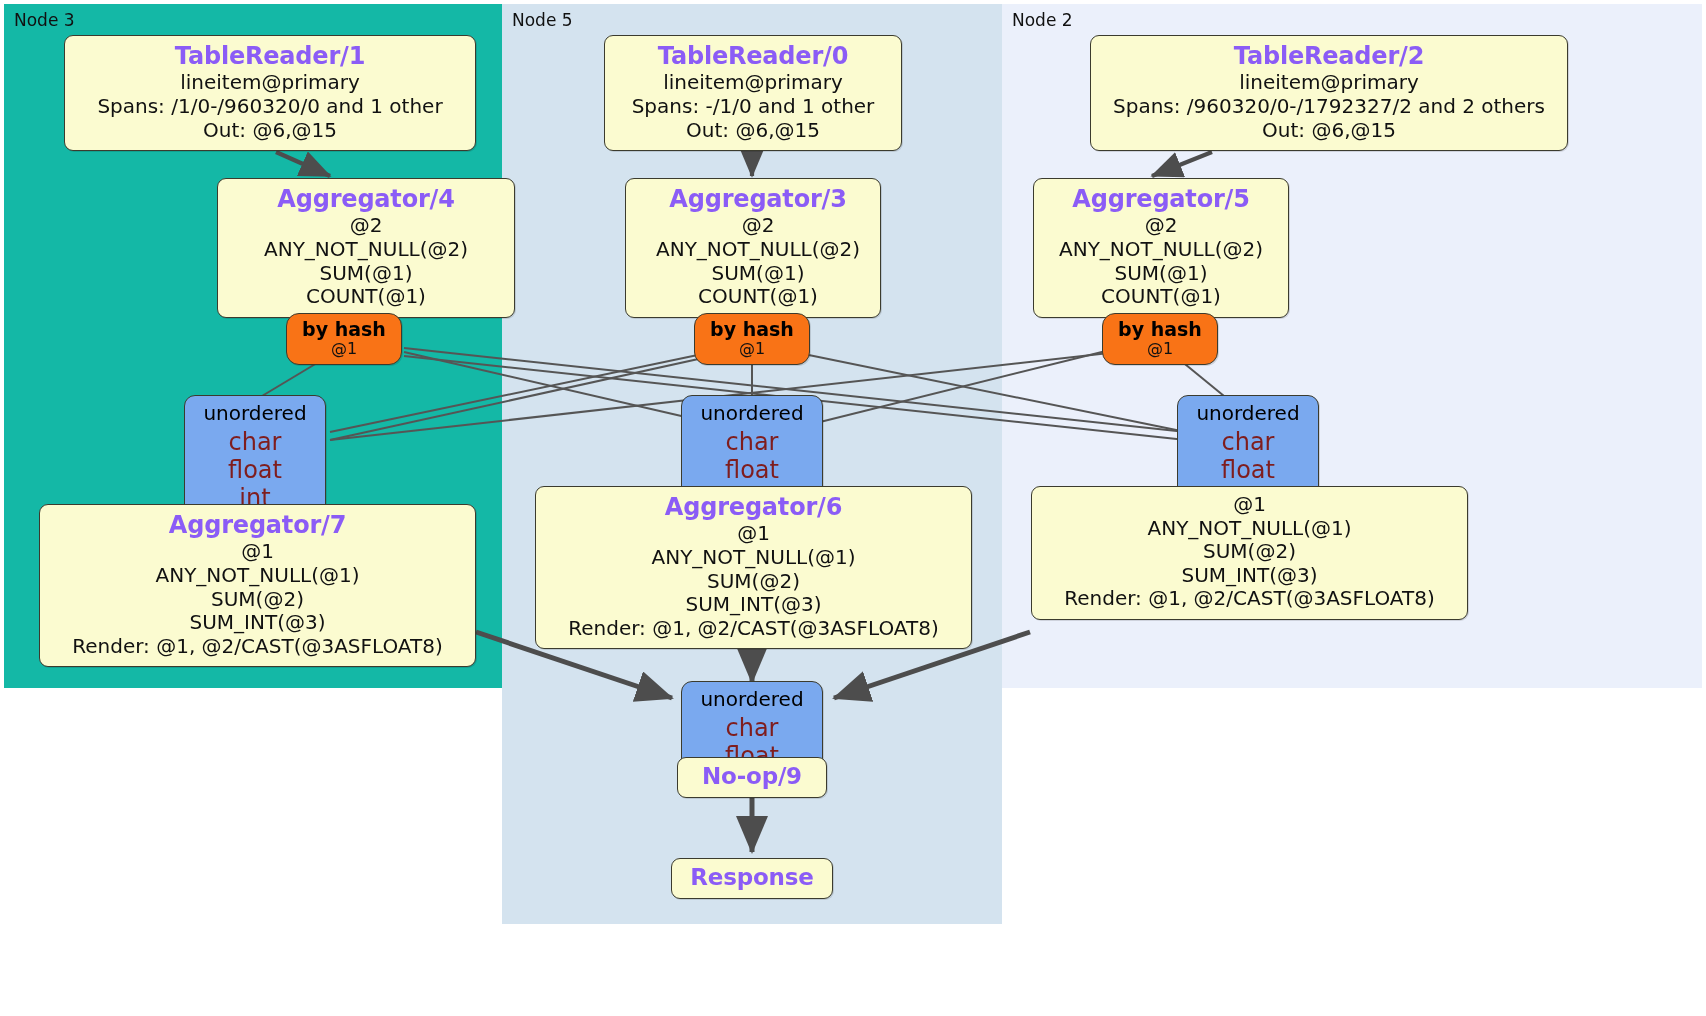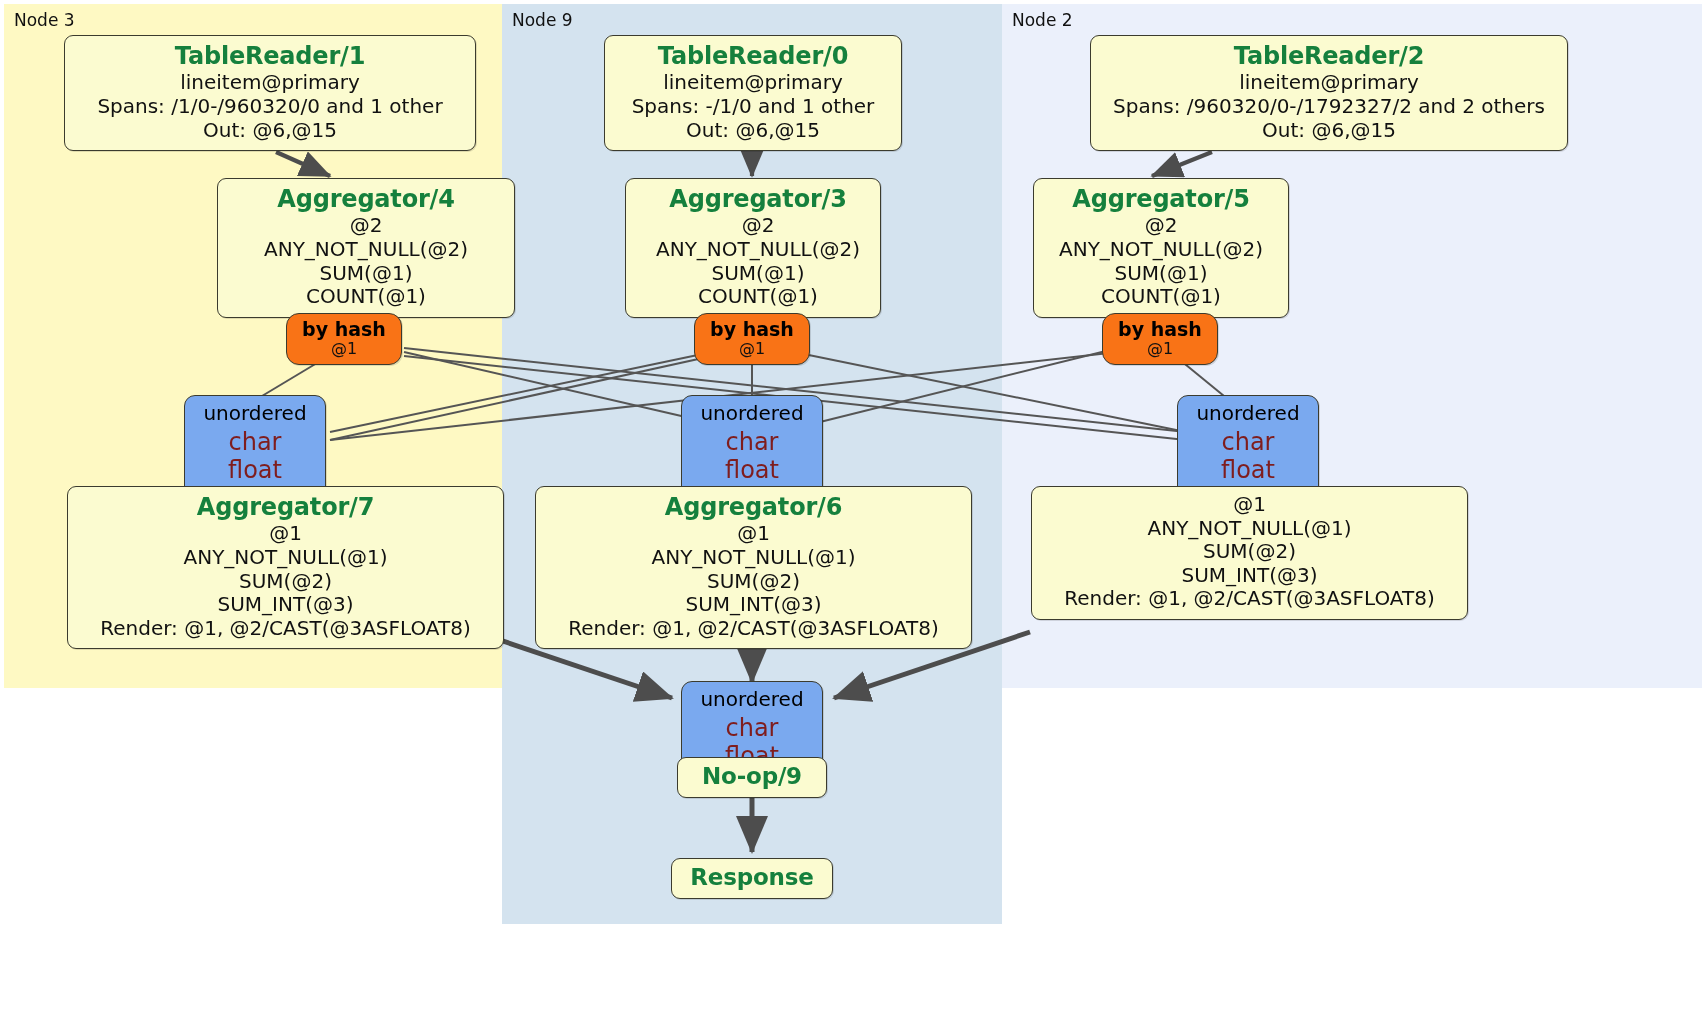--- a/index.html
+++ b/index.html
@@ -52,21 +52,21 @@
   .proc {
     background: #fbfbd0;
     border: 1.6px solid #3b3b2e;
     border-radius: 9px;
     padding: 6px 10px 8px 10px;
     box-shadow: 1px 1px 0 rgba(0,0,0,0.12);
   }
   .proc .title {
     font-weight: bold;
     font-size: 24px;
-    color: #15803d;
+    color: #8b5cf6;
     letter-spacing: -0.2px;
     margin-bottom: 1px;
   }
   .proc .line {
     font-size: 20px;
     color: #111;
   }
   
   .proc.small .title {
     font-size: 23px;
@@ -106,26 +106,26 @@
   .sync .line {
     font-size: 24px;
     color: #7f1d1d;
   }
 </style>
 </head>
 <body>
 
 <div id="canvas">
 
-  <div class="panel" style="left:4px; top:4px; width:498px; height:684px; background:#fef9c3;">
+  <div class="panel" style="left:4px; top:4px; width:498px; height:684px; background:#14b8a6;">
     <span class="panel-label">Node 3</span>
   </div>
 
   <div class="panel" style="left:502px; top:4px; width:500px; height:920px; background:#d4e3ef;">
-    <span class="panel-label">Node 9</span>
+    <span class="panel-label">Node 5</span>
   </div>
 
   <div class="panel" style="left:1002px; top:4px; width:700px; height:684px; background:#ebf0fb;text-align:center;">
     <span class="panel-label">Node 2</span>
   </div>
 
   <svg id="edges" viewBox="0 0 1706 1016" xmlns="http://www.w3.org/2000/svg">
     <defs>
       <marker id="arrow" markerWidth="9" markerHeight="9" refX="7.2" refY="3.2" orient="auto" markerUnits="strokeWidth">
         <path d="M0,0 L7.6,3.2 L0,6.4 z" fill="#4d4d4d"></path>
@@ -183,21 +183,21 @@
     <div class="line">@1</div>
   </div>
 
   <div class="gbox sync" style="left:184px; top:395px; width:142px;">
     <div class="title">unordered</div>
     <div class="line">char</div>
     <div class="line">float</div>
     <div class="line">int</div>
   </div>
 
-  <div class="gbox proc" style="left:39px; top:486px; width:437px;margin-left:28px;">
+  <div class="gbox proc" style="left:39px; top:504px; width:437px;">
     <div class="title">Aggregator/7</div>
     <div class="line">@1</div>
     <div class="line">ANY_NOT_NULL(@1)</div>
     <div class="line">SUM(@2)</div>
     <div class="line">SUM_INT(@3)</div>
     <div class="line">Render: @1, @2/CAST(@3ASFLOAT8)</div>
   </div>
 
   <div class="gbox proc" style="left:604px; top:35px; width:298px;">
     <div class="title">TableReader/0</div>

